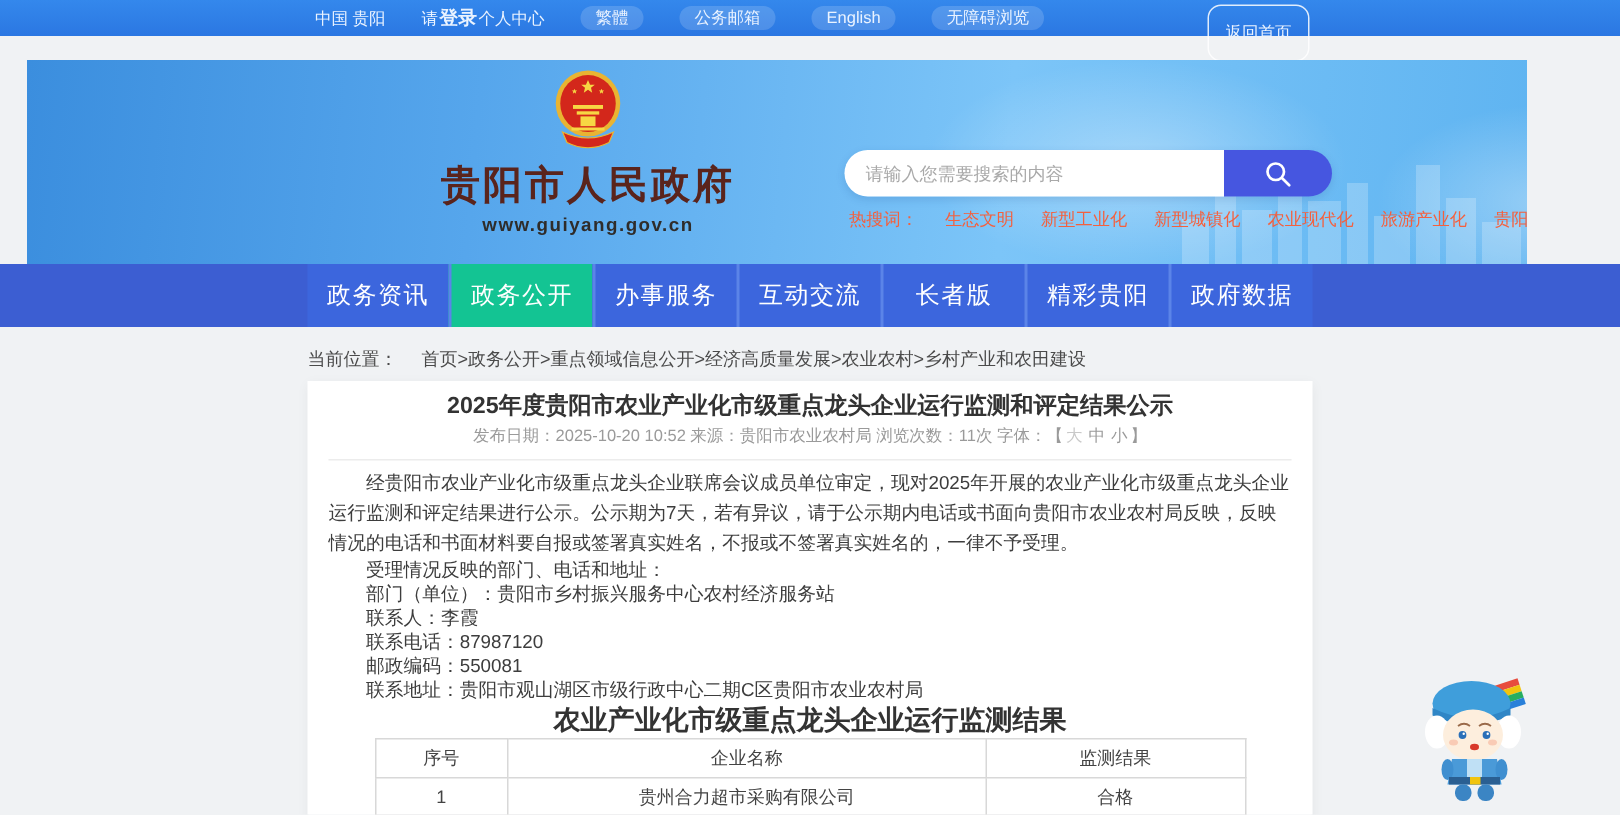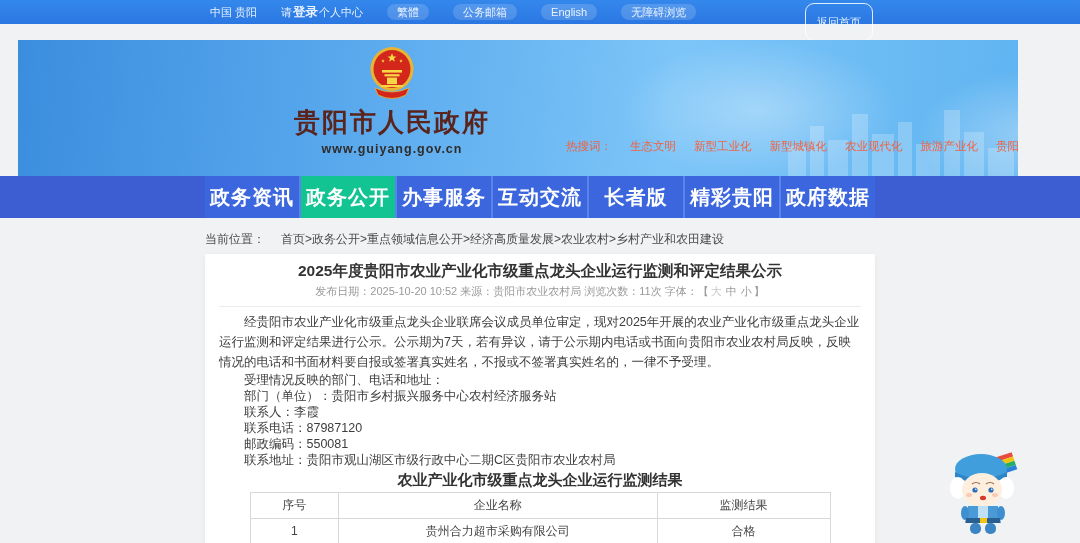--- a/index.html
+++ b/index.html
@@ -43,21 +43,21 @@
   .search button{width:72px;border:none;background:#4656e0;border-radius:0 16px 16px 0;
     display:flex;align-items:center;justify-content:center;cursor:pointer;}
 
   .hotwords{position:absolute;left:548px;top:99px;font-size:11.5px;color:#f4603e;
     display:flex;gap:18px;white-space:nowrap;}
 
   
   .nav{position:absolute;top:176px;left:0;width:1080px;height:42px;background:#3c5ed2;}
   .nav-inner{margin-left:205px;width:670px;height:100%;display:flex;}
   .nav-item{flex:1;display:flex;align-items:center;justify-content:center;background:#3c66dd;
-    color:#fff;font-size:20px;font-weight:bold;letter-spacing:1px;border-left:2px solid #5b84e8;}
+    color:#fff;font-size:16px;font-weight:normal;letter-spacing:1px;border-left:2px solid #5b84e8;}
   .nav-item:first-child{border-left:none;}
   .nav-item.active{background:#13c493;}
 
   
   .breadcrumb{position:absolute;left:205px;top:231px;font-size:12px;color:#4a4a4a;}
   .breadcrumb .bc-label{margin-right:16px;}
 
   
   .card{position:absolute;left:205px;top:254px;width:670px;height:320px;background:#fff;
     box-shadow:0 2px 8px rgba(0,0,0,.05);box-sizing:border-box;padding-top:8px;}
@@ -65,21 +65,21 @@
     font-weight:bold;color:#333;}
   .meta{margin-top:5px;text-align:center;font-size:11px;line-height:13px;color:#9a9a9a;}
   .meta .m-gap{margin-left:3px;}
   .meta .size-large{color:#c9c9c9;margin:0 2px;}
   .meta .size-mid,.meta .size-small{color:#9a9a9a;margin:0 2px;}
   .meta-divider{margin:8px 14px 0;border-bottom:1px solid #ececec;}
   .content{margin:5px 14px 0;font-size:12.5px;color:#3d3d3d;}
   .content p{margin:0;text-indent:2em;}
   .content .p-lead{line-height:20px;}
   .content .p-line{line-height:16px;}
-  .table-title{margin-top:4px;text-align:center;font-weight:bold;font-size:15px;
+  .table-title{margin-top:4px;text-align:center;font-weight:bold;font-size:18px;
     line-height:16px;color:#333;}
   table.results{width:581px;margin:4px auto 0;border-collapse:collapse;font-size:12px;color:#434343;}
   .results th,.results td{border:1px solid #d8d8d8;text-align:center;font-weight:normal;padding:0;}
   .results th{height:25px;}
   .results td{height:24px;}
   .col-idx{width:88px;}
   .col-name{width:320px;}
   .col-result{width:173px;}
 
   
@@ -126,20 +126,29 @@
       <rect x="13" y="24" width="20" height="2.6" fill="#f7d743"></rect>
       <rect x="15.5" y="28.2" width="15" height="2.2" fill="#f7d743"></rect>
       <rect x="18" y="31.6" width="10" height="6.5" fill="#f7d743"></rect>
       <rect x="12" y="39" width="22" height="2" fill="#f7d743"></rect>
       <path d="M6 42 Q23 50 40 42 L37 49 Q23 56 9 49 Z" fill="#d3271b" stroke="#e9b432" stroke-width="0.8"></path>
     </svg>
     <div class="site-title">贵阳市人民政府</div>
     <div class="site-url">www.guiyang.gov.cn</div>
   </div>
 
+  <div class="search">
+    <input placeholder="请输入您需要搜索的内容" style="">
+    <button>
+      <svg width="20" height="20" viewBox="0 0 20 20">
+        <circle cx="8.5" cy="8.5" r="5.5" fill="none" stroke="#fff" stroke-width="1.8"></circle>
+        <line x1="12.8" y1="12.8" x2="17.5" y2="17.5" stroke="#fff" stroke-width="1.8" stroke-linecap="round"></line>
+      </svg>
+    </button>
+  </div>
 
   <div class="hotwords">
     <span>热搜词：</span>
     <a>生态文明</a>
     <a>新型工业化</a>
     <a>新型城镇化</a>
     <a>农业现代化</a>
     <a>旅游产业化</a>
     <a>贵阳简介</a>
   </div>

